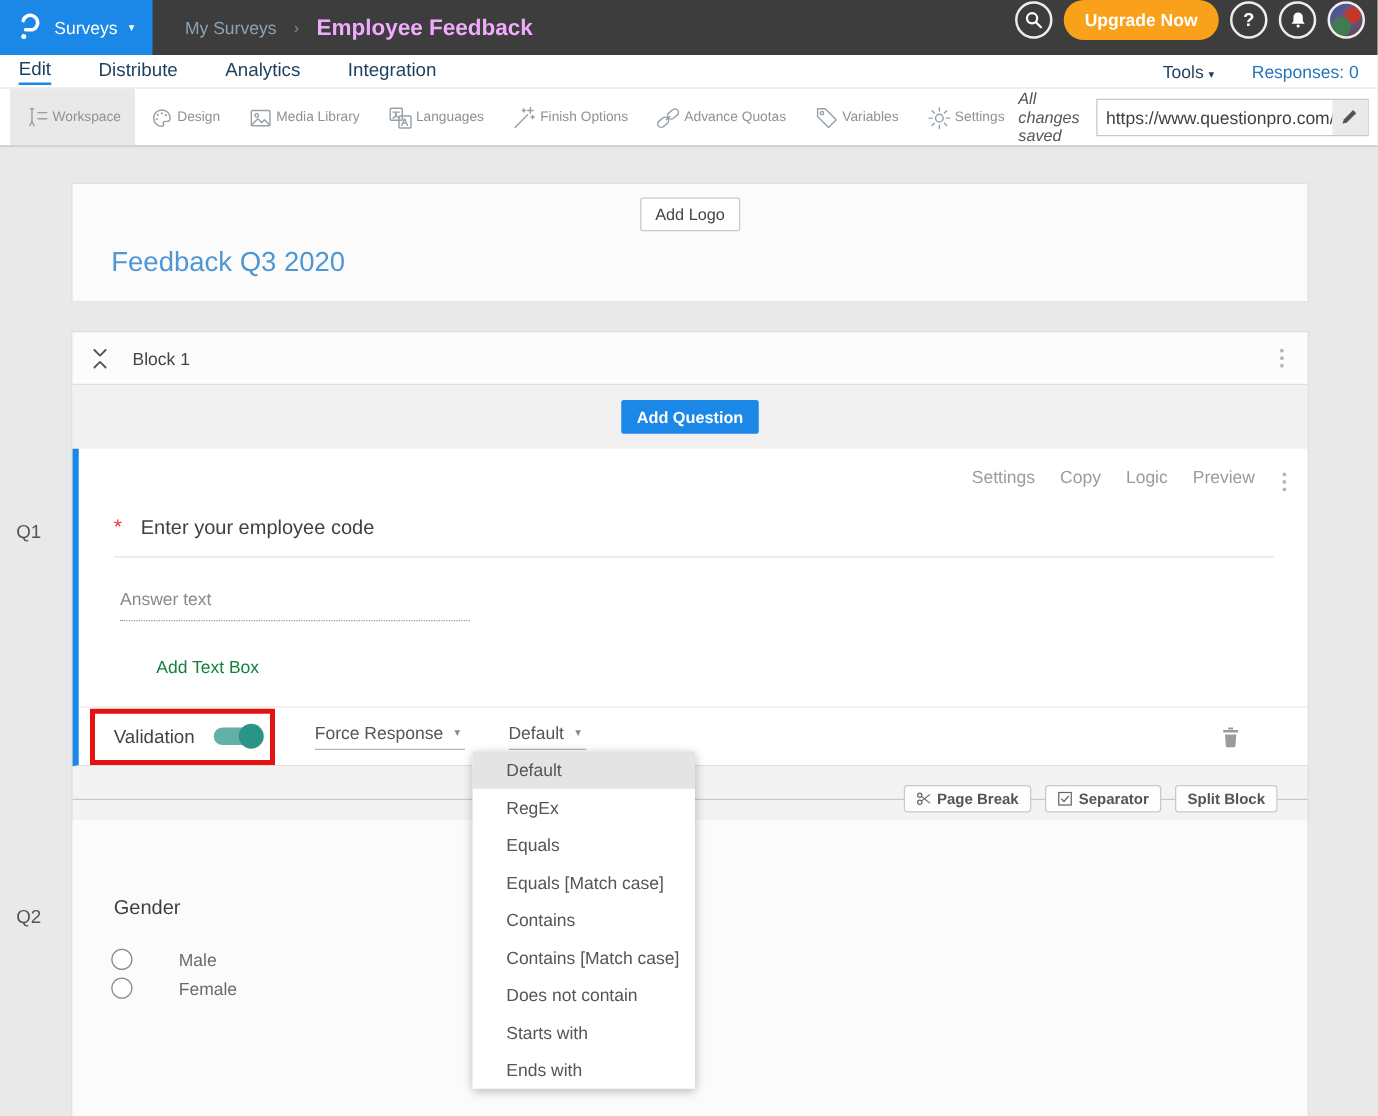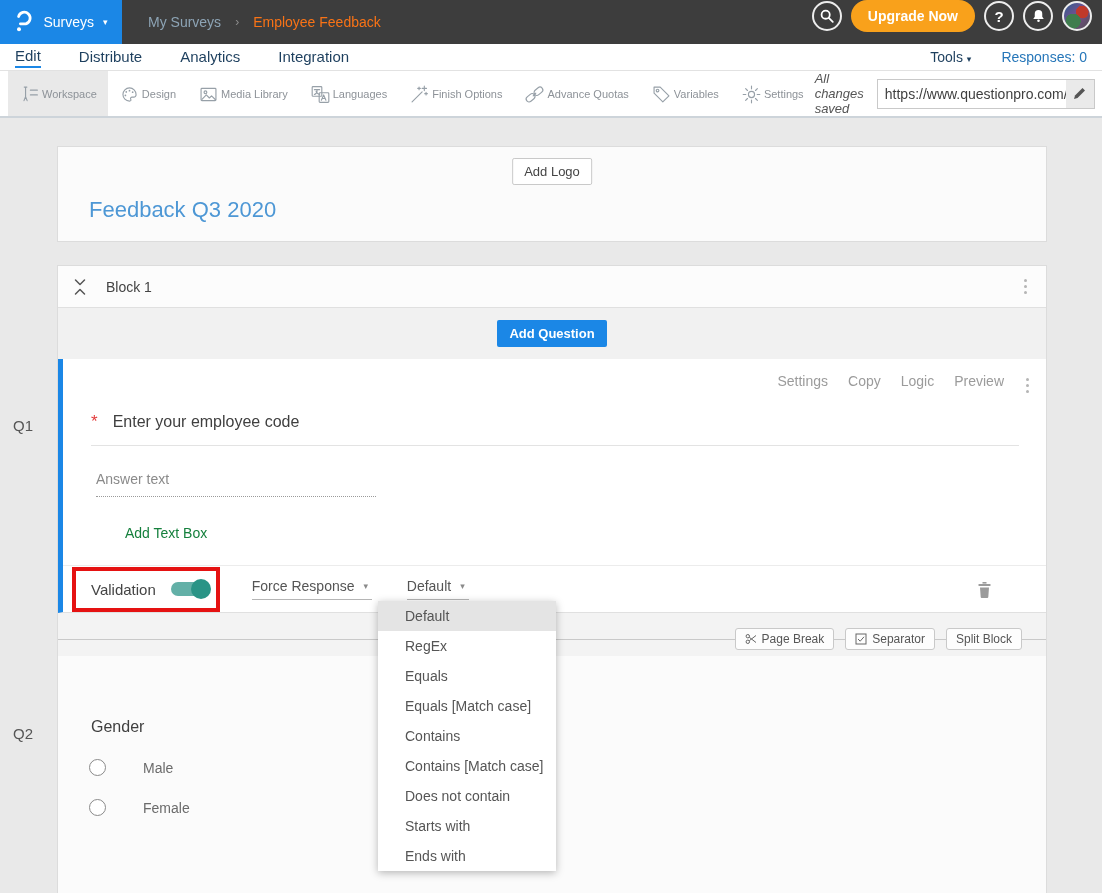--- a/index.html
+++ b/index.html
@@ -8,21 +8,21 @@
 
   
   .topbar { position:absolute; left:0; top:0; width:1102px; height:44px; background:#3d3d3d; }
   .logo-box { position:absolute; left:0; top:0; width:122px; height:44px; background:#1b87e6;
     display:flex; align-items:center; justify-content:center; gap:9px; cursor:pointer; }
   .logo-box .app-label { color:#fff; font-size:14px; }
   .logo-box .caret { color:#fff; font-size:9px; }
   .breadcrumb { position:absolute; left:148px; top:0; height:44px; display:flex; align-items:center; gap:14px; }
   .bc-parent { color:#8da4b5; font-size:14px; cursor:pointer; }
   .bc-sep { color:#8d8d8d; font-size:12px; }
-  .bc-current { color:#f97316; font-size:14px; }
+  .bc-current { color:#f0abfc; font-size:18px;font-weight:bold; }
   .topbar-right { position:absolute; right:10px; top:0; height:32px; display:flex; align-items:center; gap:9px; }
   .circle-btn { width:30px; height:30px; border:2px solid #ededed; border-radius:50%;
     display:flex; align-items:center; justify-content:center; color:#fff; font-size:15px; font-weight:bold; cursor:pointer; }
   .upgrade-btn { height:32px; padding:0 17px; border-radius:16px; background:#f9a11b; color:#fff;
     font-size:14px; font-weight:bold; display:flex; align-items:center; cursor:pointer; }
   .avatar { width:30px; height:30px; border:2px solid #ededed; border-radius:50%; cursor:pointer;
     background:radial-gradient(circle at 35% 70%, #3f7d4e 0 30%, transparent 31%),
                radial-gradient(circle at 70% 35%, #c0392b 0 25%, transparent 26%),
                linear-gradient(135deg,#2c5d8f 0%, #7a4f8f 50%, #4d4d4d 100%); }
 
@@ -102,21 +102,21 @@
   .vt-control { margin-left:35px; width:62px; }
   .trash-btn { margin-left:auto; margin-right:26px; cursor:pointer; display:flex; }
   .red-box { position:absolute; left:9px; top:208px; width:148px; height:45px;
     border:4px solid #e51212; z-index:5; pointer-events:none; }
 
   
   .sep-row { position:absolute; left:0; right:0; top:362px; height:24px; }
   .sep-row .line { position:absolute; left:0; right:0; top:11px; height:1px; background:#c9c9c9; }
   .sep-btns { position:absolute; right:24px; top:0; display:flex; gap:11px; }
   .sep-btn { position:relative; background:#fdfdfd; border:1px solid #c9c9c9; border-radius:3px;
-    padding:3px 9px; font-size:12px; color:#555; display:flex; align-items:center; gap:5px; cursor:pointer; }
+    padding:3px 9px; font-size:12px; color:#555; display:flex; align-items:center; gap:5px; cursor:pointer;font-weight:bold; }
   .sep-btn svg { stroke:#666; fill:none; stroke-width:1; }
 
   
   .q2-card { position:absolute; left:0; right:0; top:390px; bottom:0; background:#fbfbfb; }
   .q2-text { position:absolute; top:62px; left:33px; font-size:16px; color:#3f3f3f; cursor:text; }
   .radio-row { position:absolute; left:31px; display:flex; align-items:center; gap:37px; cursor:pointer; }
   .radio-circle { width:17px; height:17px; border:1.5px solid #8a8a8a; border-radius:50%; background:#fff; }
   .radio-label { font-size:14px; color:#6b6b6b; }
 
   
@@ -359,21 +359,21 @@
         </span>
       </div>
     </div>
 
     <div class="q2-card">
       <div class="q2-text">Gender</div>
       <div class="radio-row" style="top:103px;">
         <span class="radio-circle"></span>
         <span class="radio-label">Male</span>
       </div>
-      <div class="radio-row" style="top:143px;">
+      <div class="radio-row" style="top:126px;">
         <span class="radio-circle"></span>
         <span class="radio-label">Female</span>
       </div>
     </div>
   </div>
 
   <ul class="val-menu">
     <li class="selected">Default</li>
     <li>RegEx</li>
     <li>Equals</li>

